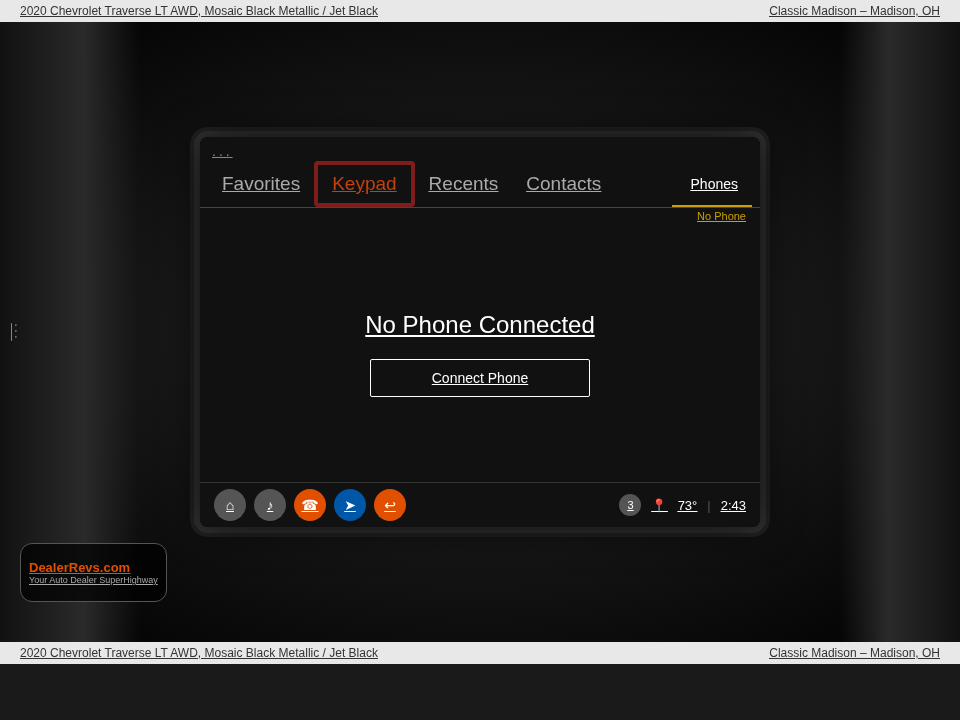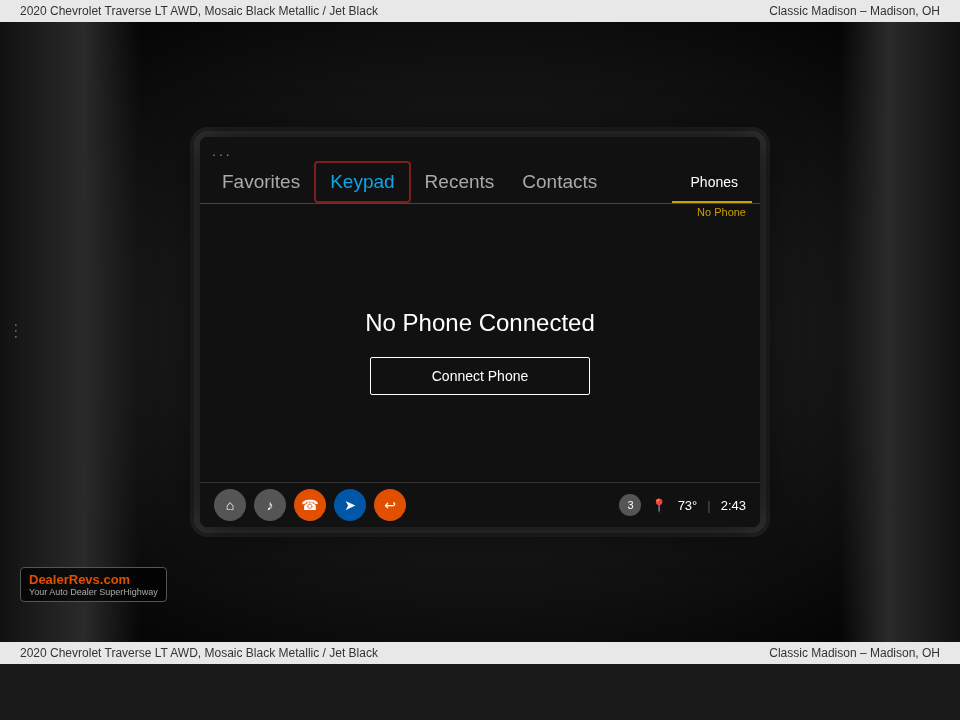--- a/index.html
+++ b/index.html
@@ -1,15 +1,15 @@
 <!DOCTYPE html>
 <html><head>
   <meta charset="utf-8">
   <style>
-    * { margin: 0; padding: 0; box-sizing: border-box; }
+    * { margin: 0; padding: 0; box-sizing: border-box; text-decoration: underline; }
     body {
       width: 960px;
       height: 720px;
       background: #1a1a1a;
       font-family: Arial, sans-serif;
       overflow: hidden;
       position: relative;
     }
 
     
@@ -99,22 +99,22 @@
 
     .tab-item {
       padding: 8px 14px;
       font-size: 19px;
       color: #aaa;
       cursor: pointer;
       white-space: nowrap;
     }
 
     .tab-item.active {
-      color: #0ea5e9;
-      border: 2px solid #7f1d1d;
+      color: #c2410c;
+      border: 4px solid #7f1d1d;
       border-radius: 4px;
       background: transparent;
     }
 
     .tab-item.phones {
       margin-left: auto;
       color: #fff;
       font-size: 14px;
     }
 
@@ -247,22 +247,22 @@
     }
 
     
     .watermark {
       position: absolute;
       bottom: 40px;
       left: 20px;
       z-index: 10;
       background: rgba(0,0,0,0.7);
       border: 1px solid #555;
-      padding: 4px 8px;
-      border-radius: 4px;
+      padding: 16px 8px;
+      border-radius: 12px;
     }
 
     .watermark-logo {
       color: #fff;
       font-size: 13px;
       font-weight: bold;
     }
 
     .watermark-logo span {
       color: #e05000;

